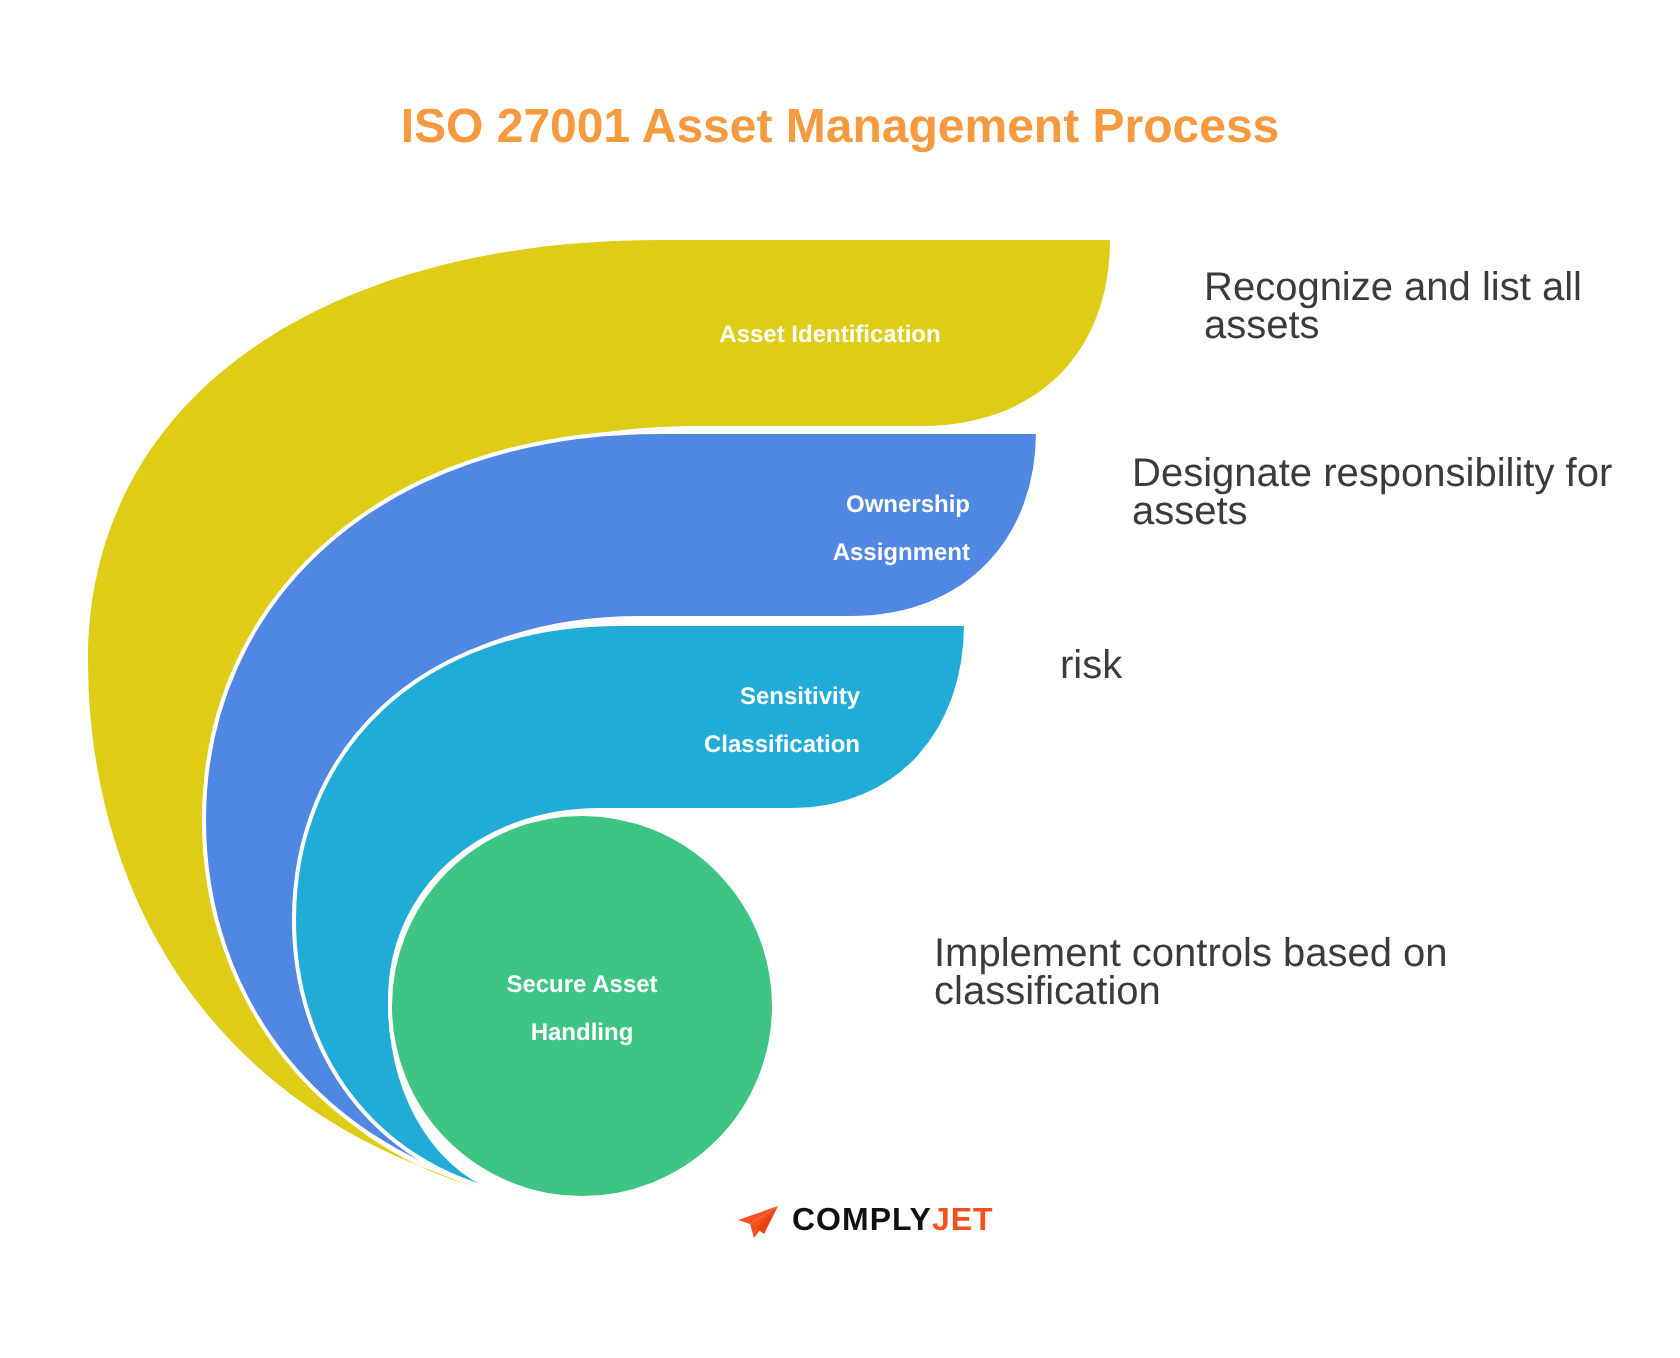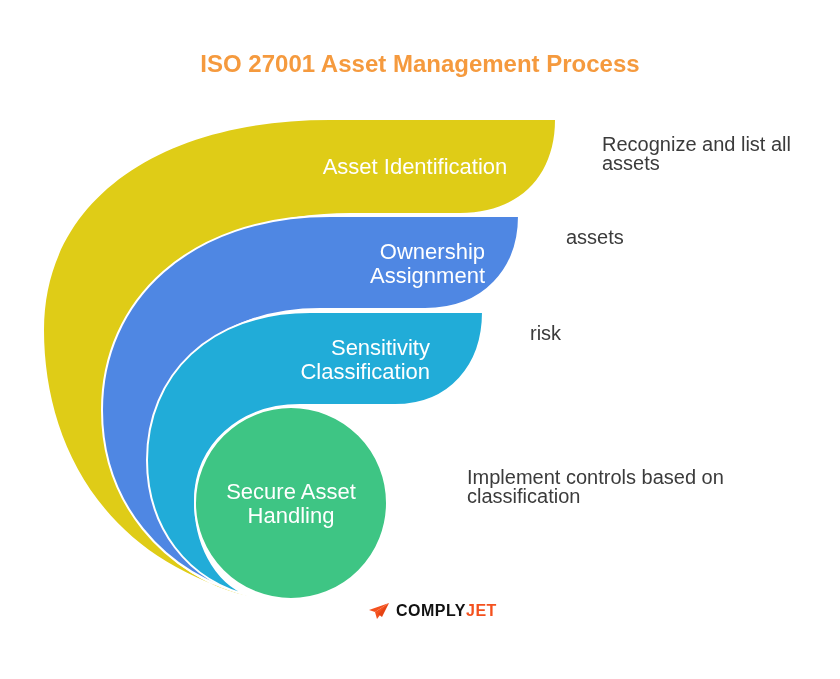--- a/index.html
+++ b/index.html
@@ -1,19 +1,19 @@
 <!DOCTYPE html>
 <html><head>
 <meta charset="utf-8">
 <style>
   html, body { margin:0; padding:0; background:#ffffff; }
   body { width:840px; height:679px; position:relative; overflow:hidden; font-family:"Liberation Sans", sans-serif; }
   .title { position:absolute; left:0; width:840px; top:50px; text-align:center; font-size:24px; font-weight:bold; color:#f59a3e; letter-spacing:0px; }
   svg.diagram { position:absolute; left:0; top:0; }
-  .lbl { position:absolute; color:#ffffff; font-weight:normal; font-size:22px; line-height:24px; text-align:center; }
+  .lbl { position:absolute; color:#ffffff; font-weight:bold; font-size:12px; line-height:24px; text-align:center; }
   .desc { position:absolute; color:#3b3b3b; font-size:20px; line-height:19px; }
   .logo { position:absolute; left:368px; top:602px; display:flex; align-items:center; gap:6px; }
   .logo-text { font-size:16px; font-weight:bold; letter-spacing:0.5px; color:#111; }
   .logo-text .jet { color:#f4511e; }
 </style>
 </head>
 <body>
 
 <div class="title">ISO 27001 Asset Management Process</div>
 
@@ -41,20 +41,21 @@
 </div>
 <div class="lbl" style="left:211px; top:480px; width:160px;">
   <div>Secure Asset</div>
   <div>Handling</div>
 </div>
 
 <div class="desc" style="left:602px; top:135px;">
   <div>Recognize and list all assets</div>
 </div>
 <div class="desc" style="left:566px; top:228px;">
+  <div>Designate responsibility for</div>
   <div>assets</div>
 </div>
 <div class="desc" style="left:530px; top:324px;">
   <div>risk</div>
 </div>
 <div class="desc" style="left:446px; top:468px;margin-left:21px;">
   <div>Implement controls based on</div>
   <div>classification</div>
 </div>
 

